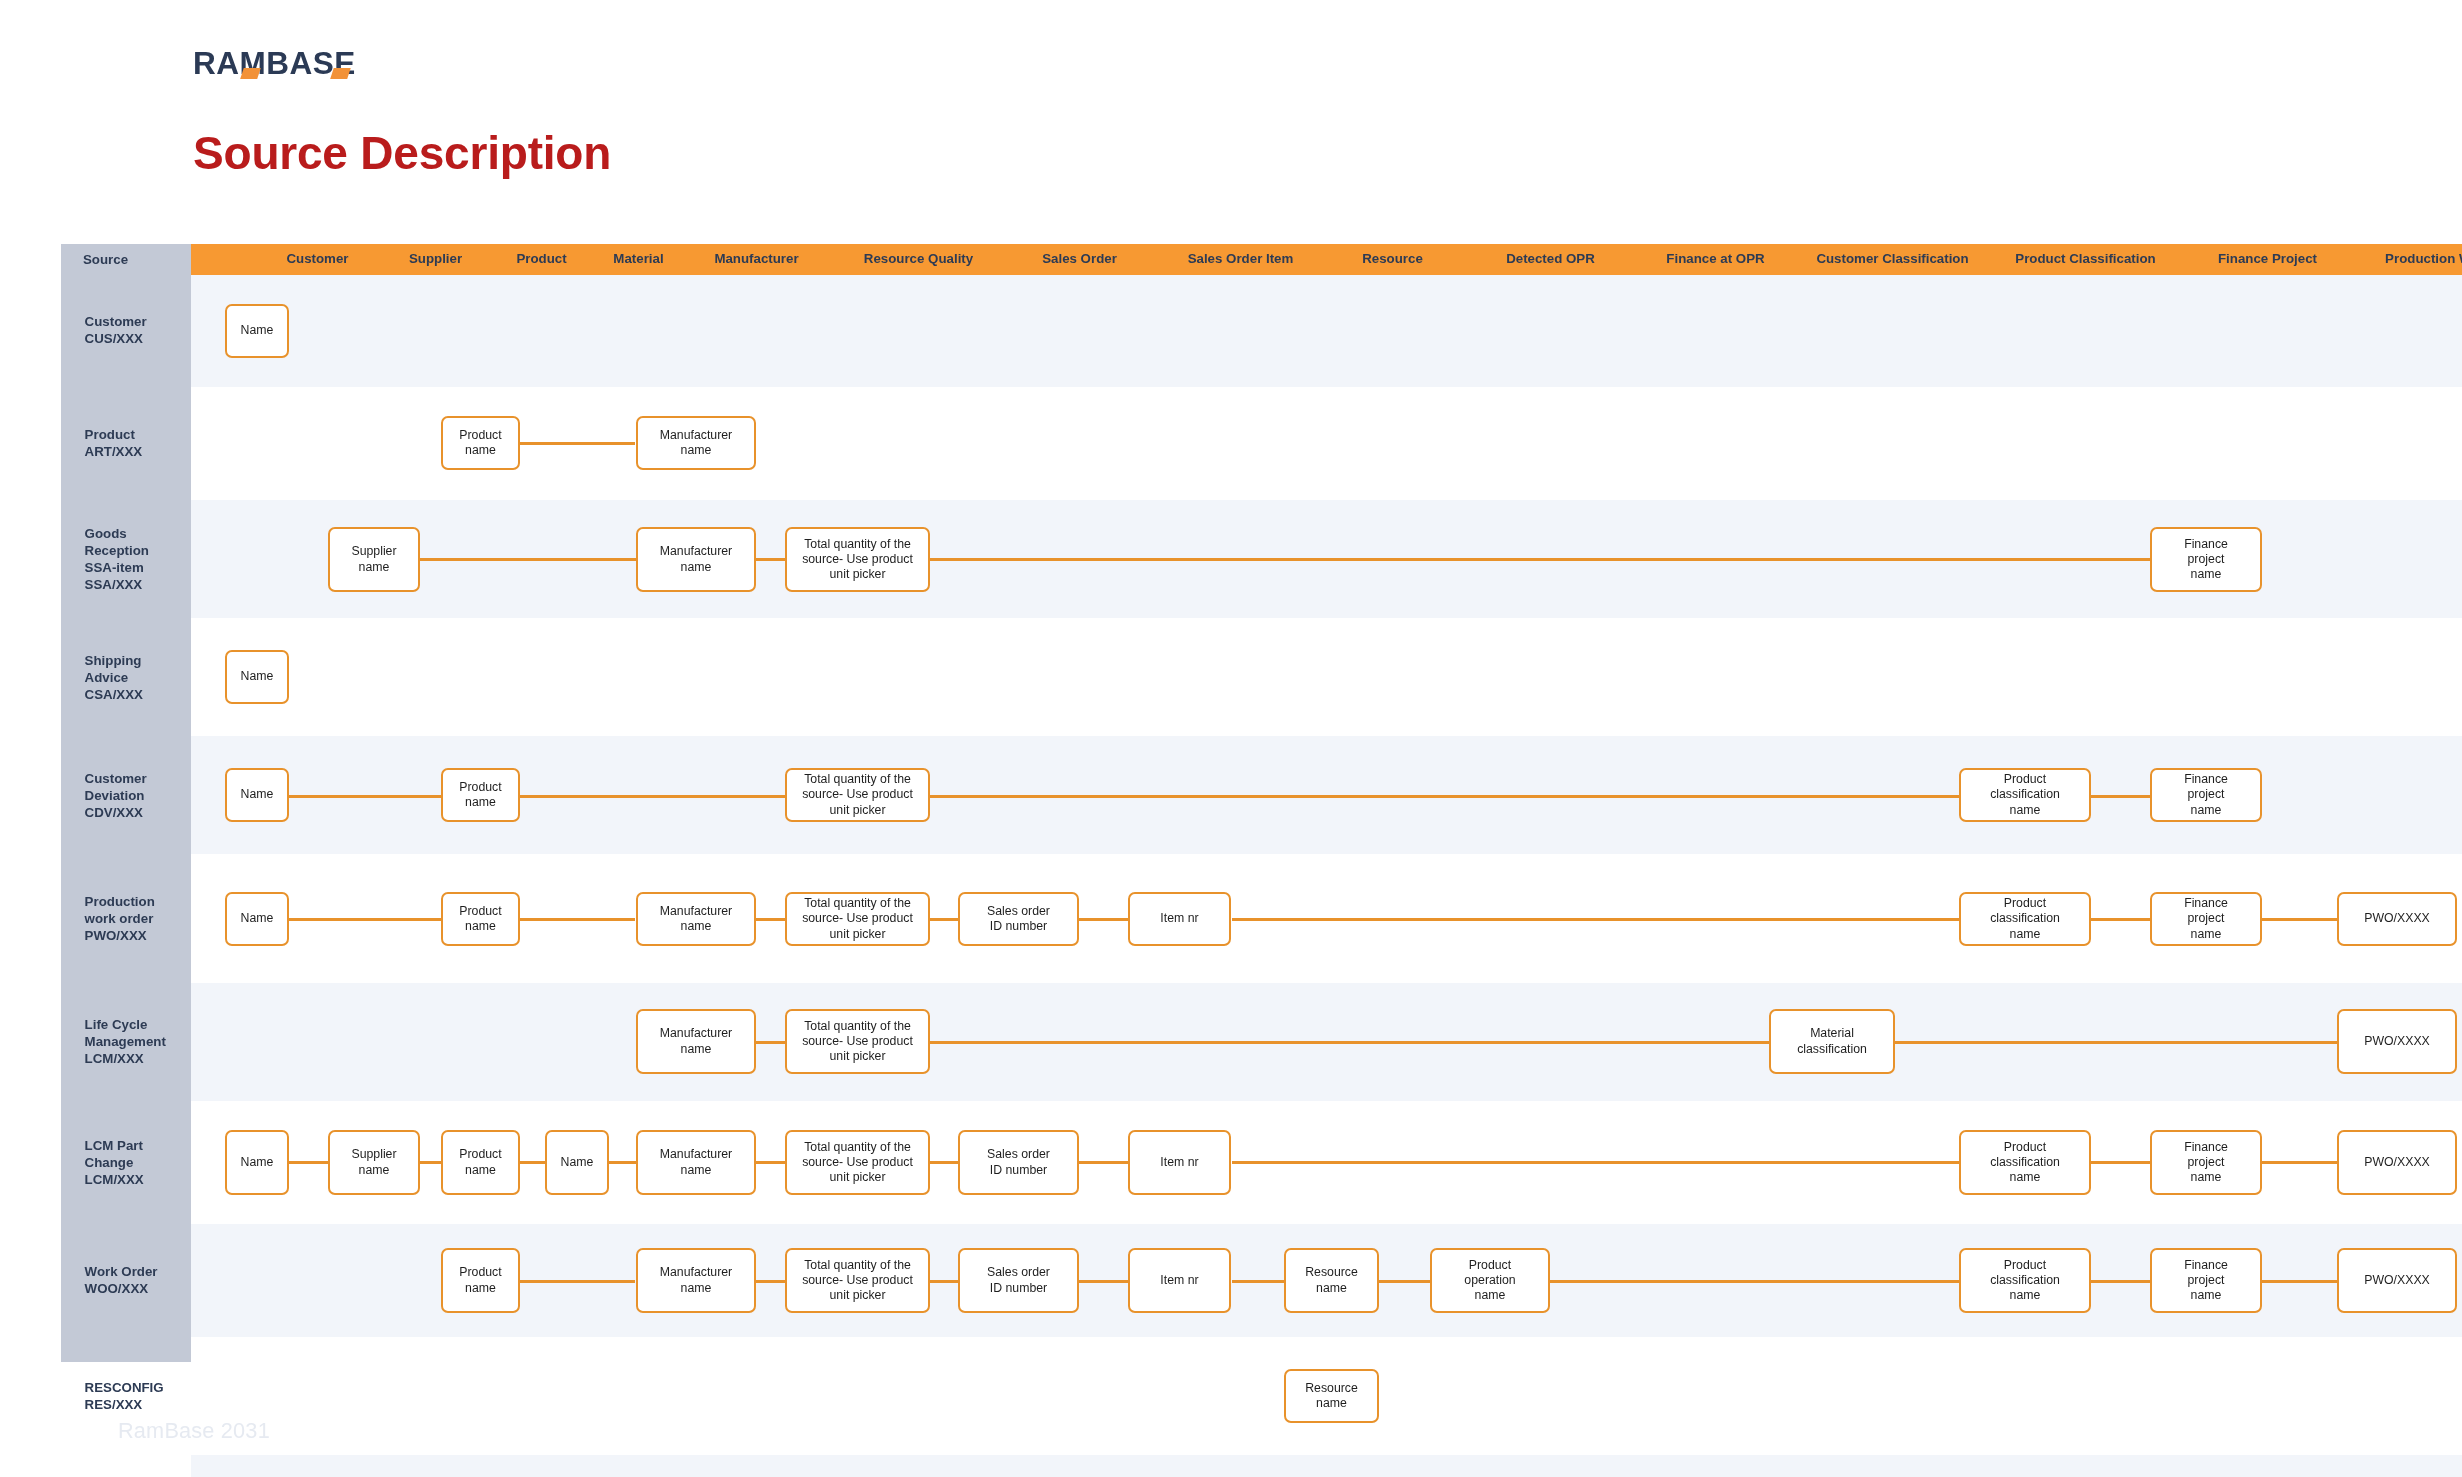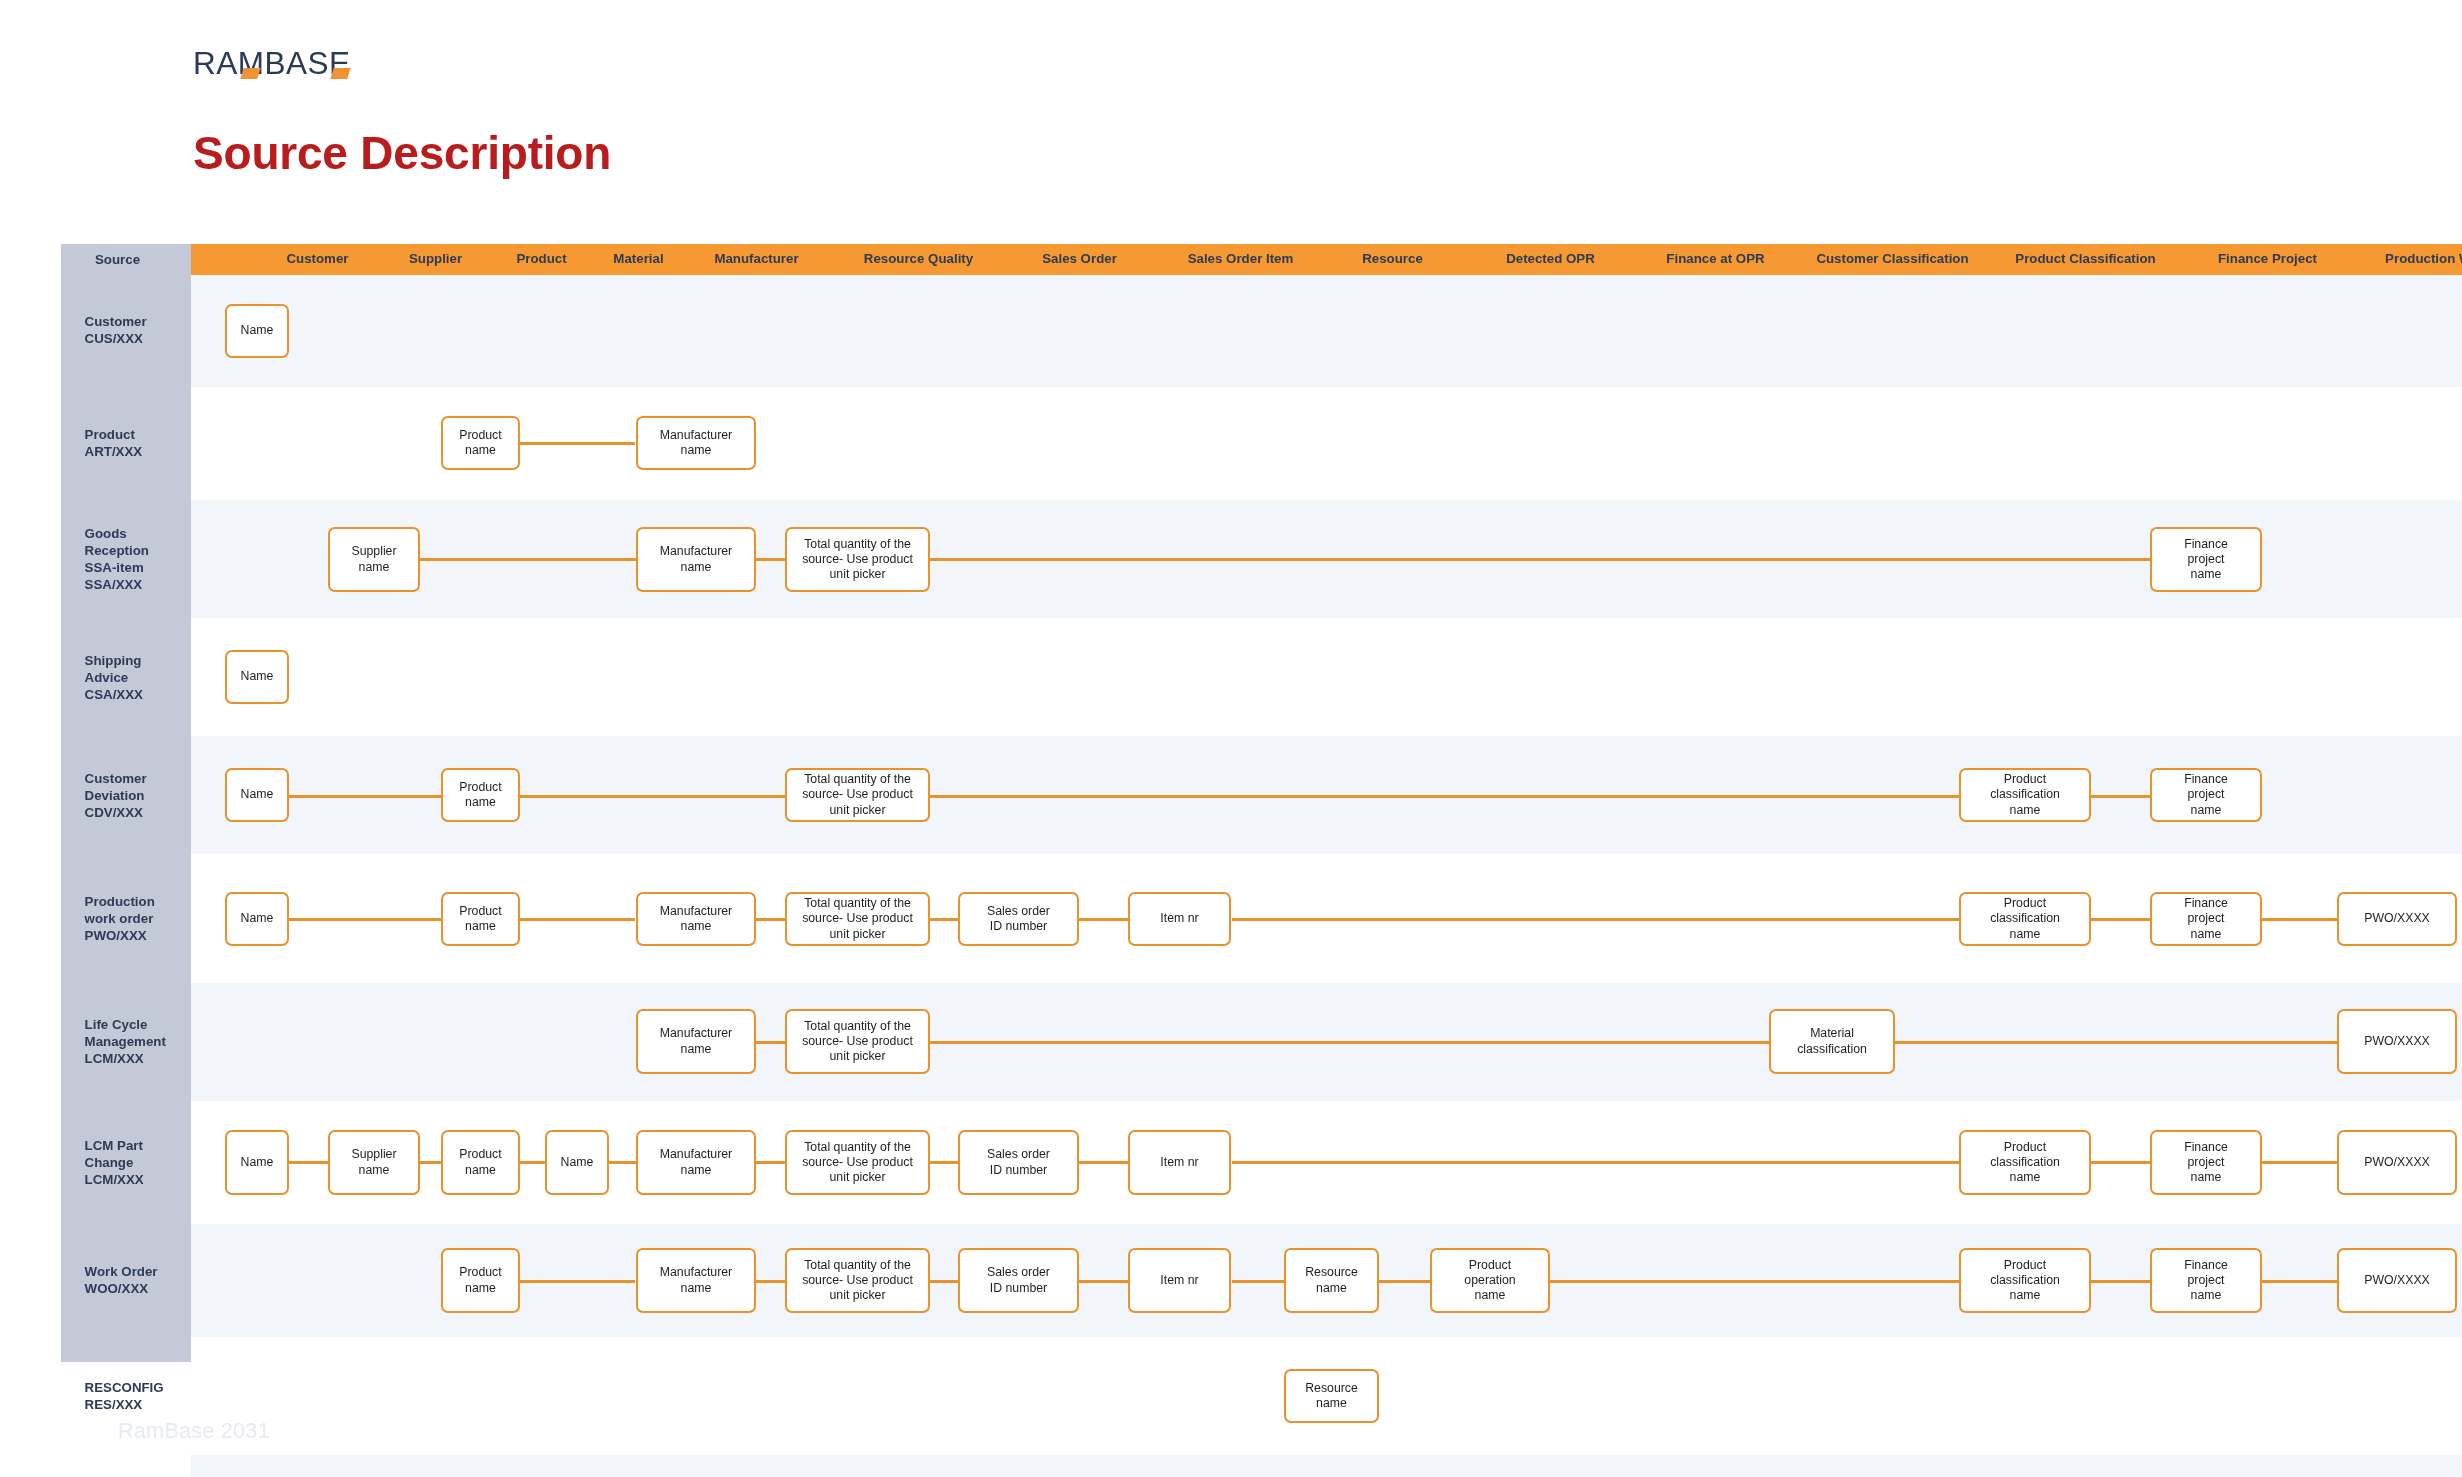--- a/index.html
+++ b/index.html
@@ -6,21 +6,21 @@
   body{
     width:2627px;height:1477px;position:relative;overflow:hidden;
     font-family:"Liberation Sans","DejaVu Sans",sans-serif;
     color:#2b3a55;
   }
 
   
   #logo{position:absolute;left:193px;top:44px;width:295px;height:39px;}
   #logo .wordmark{
     font-family:"Liberation Sans","DejaVu Sans",sans-serif;
-    font-size:31.5px;font-weight:400;letter-spacing:0.5px;color:#2b3a55;
+    font-size:31.5px;font-weight:700;letter-spacing:0.5px;color:#2b3a55;
     line-height:39px;
   }
   #logo .slash1,#logo .slash2{
     position:absolute;width:16.7px;height:10.8px;background:#F29238;
     transform:skewX(-18deg);
   }
   #logo .slash1{left:49px;top:23.6px;}
   #logo .slash2{left:139px;top:23.6px;}
 
   #page-title{
@@ -34,21 +34,21 @@
   }
   #source-col{
     position:absolute;left:0;top:0;width:130px;height:1118px;
     background:#c3c9d6;
   }
   #source-head{
     position:absolute;left:0;top:0;width:130px;height:30.5px;
     background:#c3c9d6;display:flex;align-items:center;
   }
   #source-head span{
-    font-size:13.3px;font-weight:600;color:#2d3b54;padding-left:34px;
+    font-size:13.3px;font-weight:600;color:#2d3b54;padding-left:22px;
   }
   #header-bar{
     position:absolute;left:130px;top:0;width:2375px;height:30.5px;
     background:#F79932;
   }
   #header-bar .hcell{
     position:absolute;top:0;height:30.5px;line-height:30.5px;
     font-size:13.3px;font-weight:600;color:#2d3b54;
     text-align:center;white-space:nowrap;
   }

